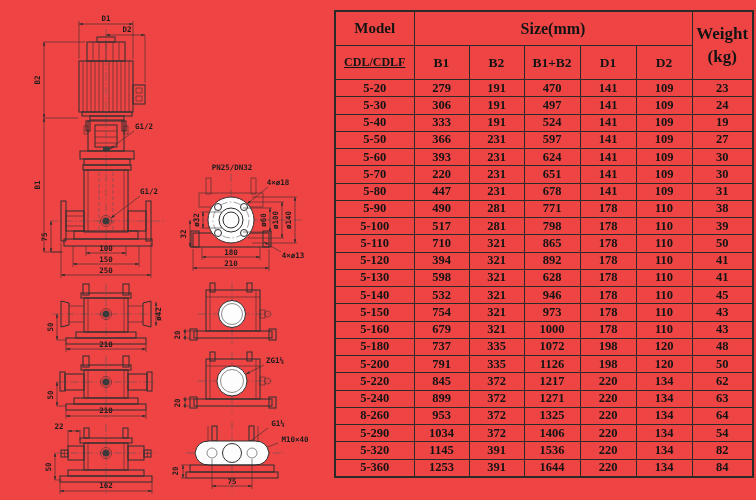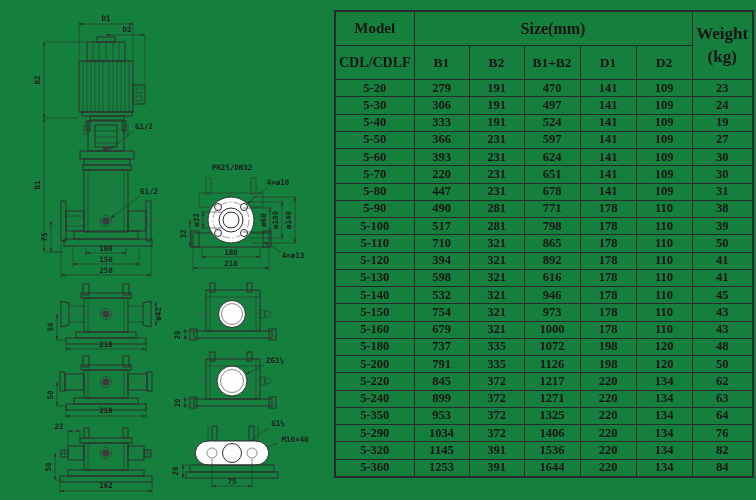--- a/index.html
+++ b/index.html
@@ -1,38 +1,38 @@
 <!DOCTYPE html>
 <html><head>
 <meta charset="utf-8">
 <style>
   html,body{margin:0;padding:0;background:#e8e8e8;}
   .stage{
-    position:relative;width:756px;height:500px;background:#15803d;
+    position:relative;width:756px;height:500px;background:#ef4444;
     font-family:"Liberation Serif",serif;overflow:hidden;
   }
   
   .drawing-pane{position:absolute;left:0;top:0;width:334px;height:500px;}
   svg .ln{stroke:#2e2e2e;stroke-width:1;fill:none;}
   svg .thin{stroke:#2e2e2e;stroke-width:.55;fill:none;}
   svg .dim{stroke:#2e2e2e;stroke-width:.6;fill:none;marker-start:url(#arr);marker-end:url(#arr);}
   svg .ldr{stroke:#2e2e2e;stroke-width:.6;fill:none;marker-end:url(#arr);}
   svg .cl{stroke:#555;stroke-width:.55;fill:none;stroke-dasharray:8 2.5 1.5 2.5;}
   svg .dash{stroke:#555;stroke-width:.55;fill:none;stroke-dasharray:4 2;}
   svg .wfill{fill:#fdfdfd;stroke:#2e2e2e;stroke-width:1;}
   svg .solid{fill:#3b3b3b;stroke:none;}
   svg text{font-family:"DejaVu Sans Mono",monospace;font-weight:bold;font-size:7.5px;fill:#1c1c1c;}
   
   .table-pane{position:absolute;left:334px;top:10px;width:419px;height:384px;}
   table.spec{border-collapse:collapse;table-layout:fixed;width:419px;height:468px;border:2px solid #2a2a2a;}
   table.spec th,table.spec td{border:1px solid #2a2a2a;text-align:center;vertical-align:middle;padding:0;color:#141414;}
   table.spec thead th{font-weight:bold;}
   .h-model{font-size:15px;height:33px;}
   .h-size{font-size:16px;}
-  .h-sub{font-size:14px;height:33px;}
+  .h-sub{font-size:12px;height:33px;text-decoration:underline;}
   .h-col{font-size:13.5px;}
   .h-weight{font-size:17px;line-height:1.35;}
   table.spec tbody td{font-size:12.5px;font-weight:bold;}
 </style>
 </head>
 <body>
 
 <div class="stage">
 
   <div class="drawing-pane">
@@ -435,21 +435,21 @@
             <td>321</td>
             <td>892</td>
             <td>178</td>
             <td>110</td>
             <td>41</td>
           </tr>
           <tr>
             <td>5-130</td>
             <td>598</td>
             <td>321</td>
-            <td>616</td>
+            <td>628</td>
             <td>178</td>
             <td>110</td>
             <td>41</td>
           </tr>
           <tr>
             <td>5-140</td>
             <td>532</td>
             <td>321</td>
             <td>946</td>
             <td>178</td>
@@ -504,36 +504,36 @@
           <tr>
             <td>5-240</td>
             <td>899</td>
             <td>372</td>
             <td>1271</td>
             <td>220</td>
             <td>134</td>
             <td>63</td>
           </tr>
           <tr>
-            <td>5-350</td>
+            <td>8-260</td>
             <td>953</td>
             <td>372</td>
             <td>1325</td>
             <td>220</td>
             <td>134</td>
             <td>64</td>
           </tr>
           <tr>
             <td>5-290</td>
             <td>1034</td>
             <td>372</td>
             <td>1406</td>
             <td>220</td>
             <td>134</td>
-            <td>76</td>
+            <td>54</td>
           </tr>
           <tr>
             <td>5-320</td>
             <td>1145</td>
             <td>391</td>
             <td>1536</td>
             <td>220</td>
             <td>134</td>
             <td>82</td>
           </tr>

